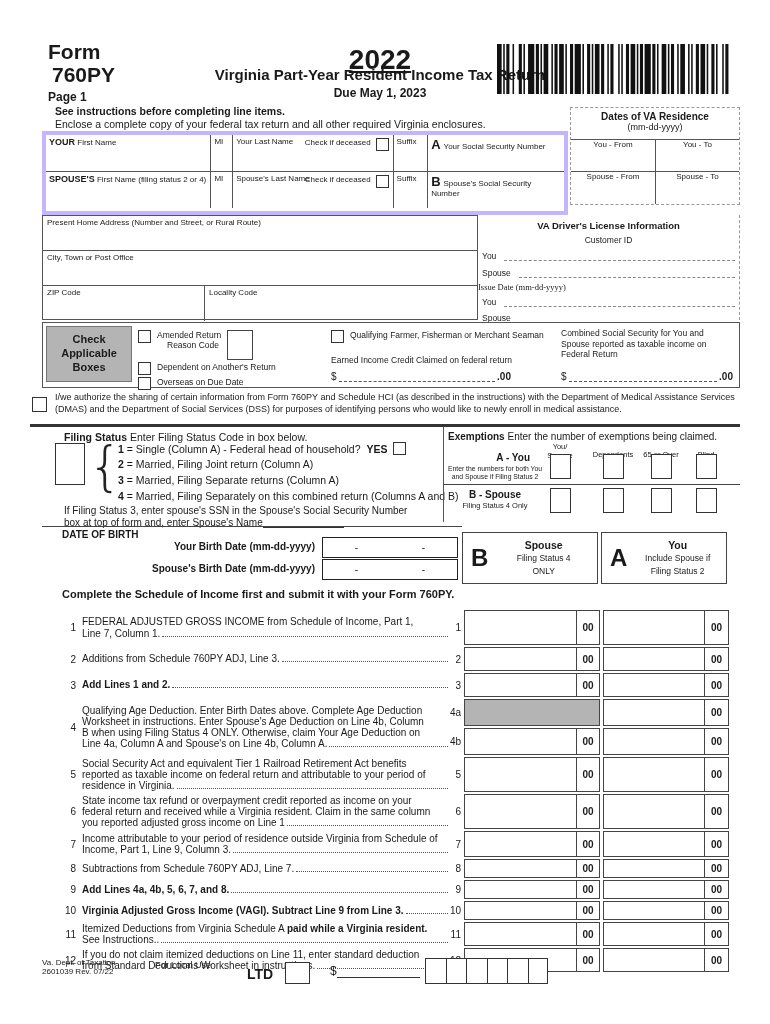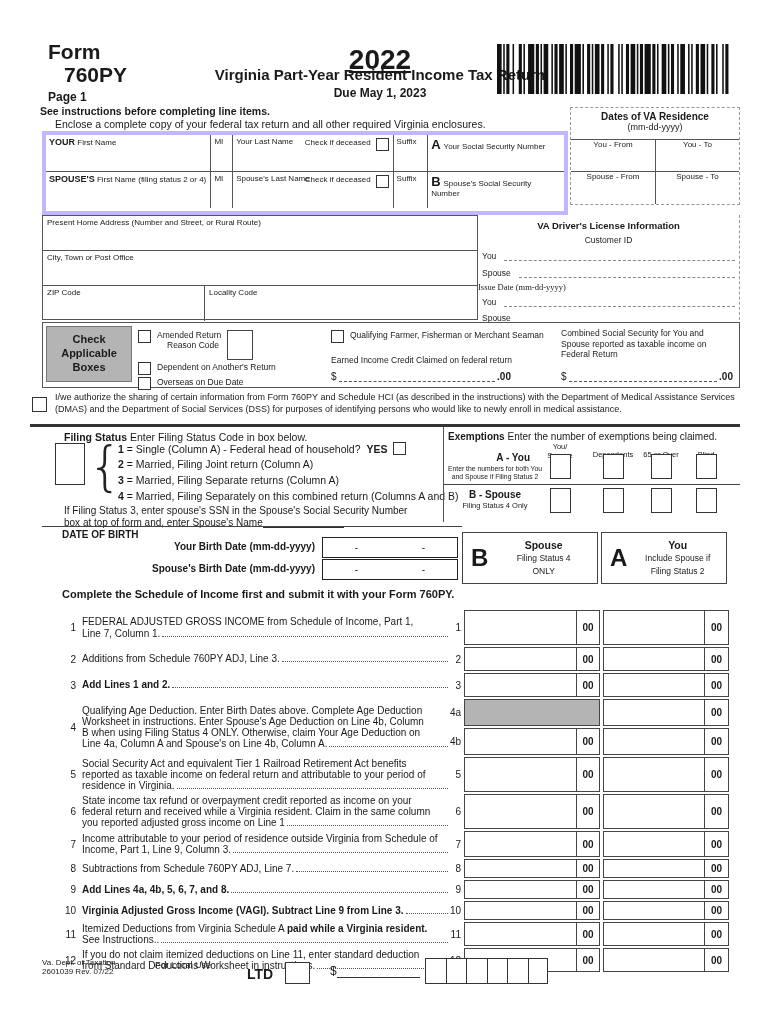--- a/index.html
+++ b/index.html
@@ -95,21 +95,21 @@
   .grid6 { position:absolute; left:383px; top:2px; display:flex; }
   .grid6 div { width:20.5px; height:26px; border:1.4px solid #333; border-right:none; background:#fff; }
   .grid6 div:last-child { border-right:1.4px solid #333; }
 </style>
 </head>
 <body>
 
 <div class="page">
 
   <div class="abs" style="left:48px; top:40px;"><span class="form-word">Form</span></div>
-  <div class="abs" style="left:64px; top:63px;"><span class="form-word">760PY</span></div>
+  <div class="abs" style="left:52px; top:63px;"><span class="form-word">760PY</span></div>
   <div class="abs b" style="left:48px; top:90px; font-size:12px;">Page 1</div>
 
   <div class="abs b" style="left:160px; top:44px; width:440px; text-align:center; font-size:28px;text-decoration:underline;">2022</div>
   <div class="abs hdr-title" style="left:110px; top:66px; width:540px; text-align:center;">Virginia Part-Year Resident Income Tax Return</div>
   <div class="abs hdr-due" style="left:160px; top:86px; width:440px; text-align:center;">Due May 1, 2023</div>
 
   <svg class="abs" style="left:497px; top:44px;" width="233" height="50" id="barcode">
       <rect x="0.00" y="0" width="4.66" height="50" fill="#111"></rect>
       <rect x="6.21" y="0" width="1.55" height="50" fill="#111"></rect>
       <rect x="9.32" y="0" width="3.11" height="50" fill="#111"></rect>
@@ -151,21 +151,21 @@
       <rect x="194.17" y="0" width="1.55" height="50" fill="#111"></rect>
       <rect x="198.83" y="0" width="3.11" height="50" fill="#111"></rect>
       <rect x="203.49" y="0" width="4.66" height="50" fill="#111"></rect>
       <rect x="209.70" y="0" width="1.55" height="50" fill="#111"></rect>
       <rect x="214.36" y="0" width="3.11" height="50" fill="#111"></rect>
       <rect x="219.02" y="0" width="1.55" height="50" fill="#111"></rect>
       <rect x="225.23" y="0" width="1.55" height="50" fill="#111"></rect>
       <rect x="228.34" y="0" width="3.11" height="50" fill="#111"></rect>
     </svg>
 
-  <div class="abs instr1" style="left:40px; top:105px;">See instructions before completing line items.</div>
+  <div class="abs instr1" style="left:55px; top:105px;">See instructions before completing line items.</div>
   <div class="abs dates-box">
     <div class="dates-title">Dates of VA Residence</div>
     <div class="dates-sub">(mm-dd-yyyy)</div>
     <div class="dates-grid">
       <div class="dg-line">You - From</div>
       <div class="dg-line dg-right">You - To</div>
       <div></div>
       <div class="dg-right"></div>
       <div class="dg-line">Spouse - From</div>
       <div class="dg-line dg-right">Spouse - To</div>

